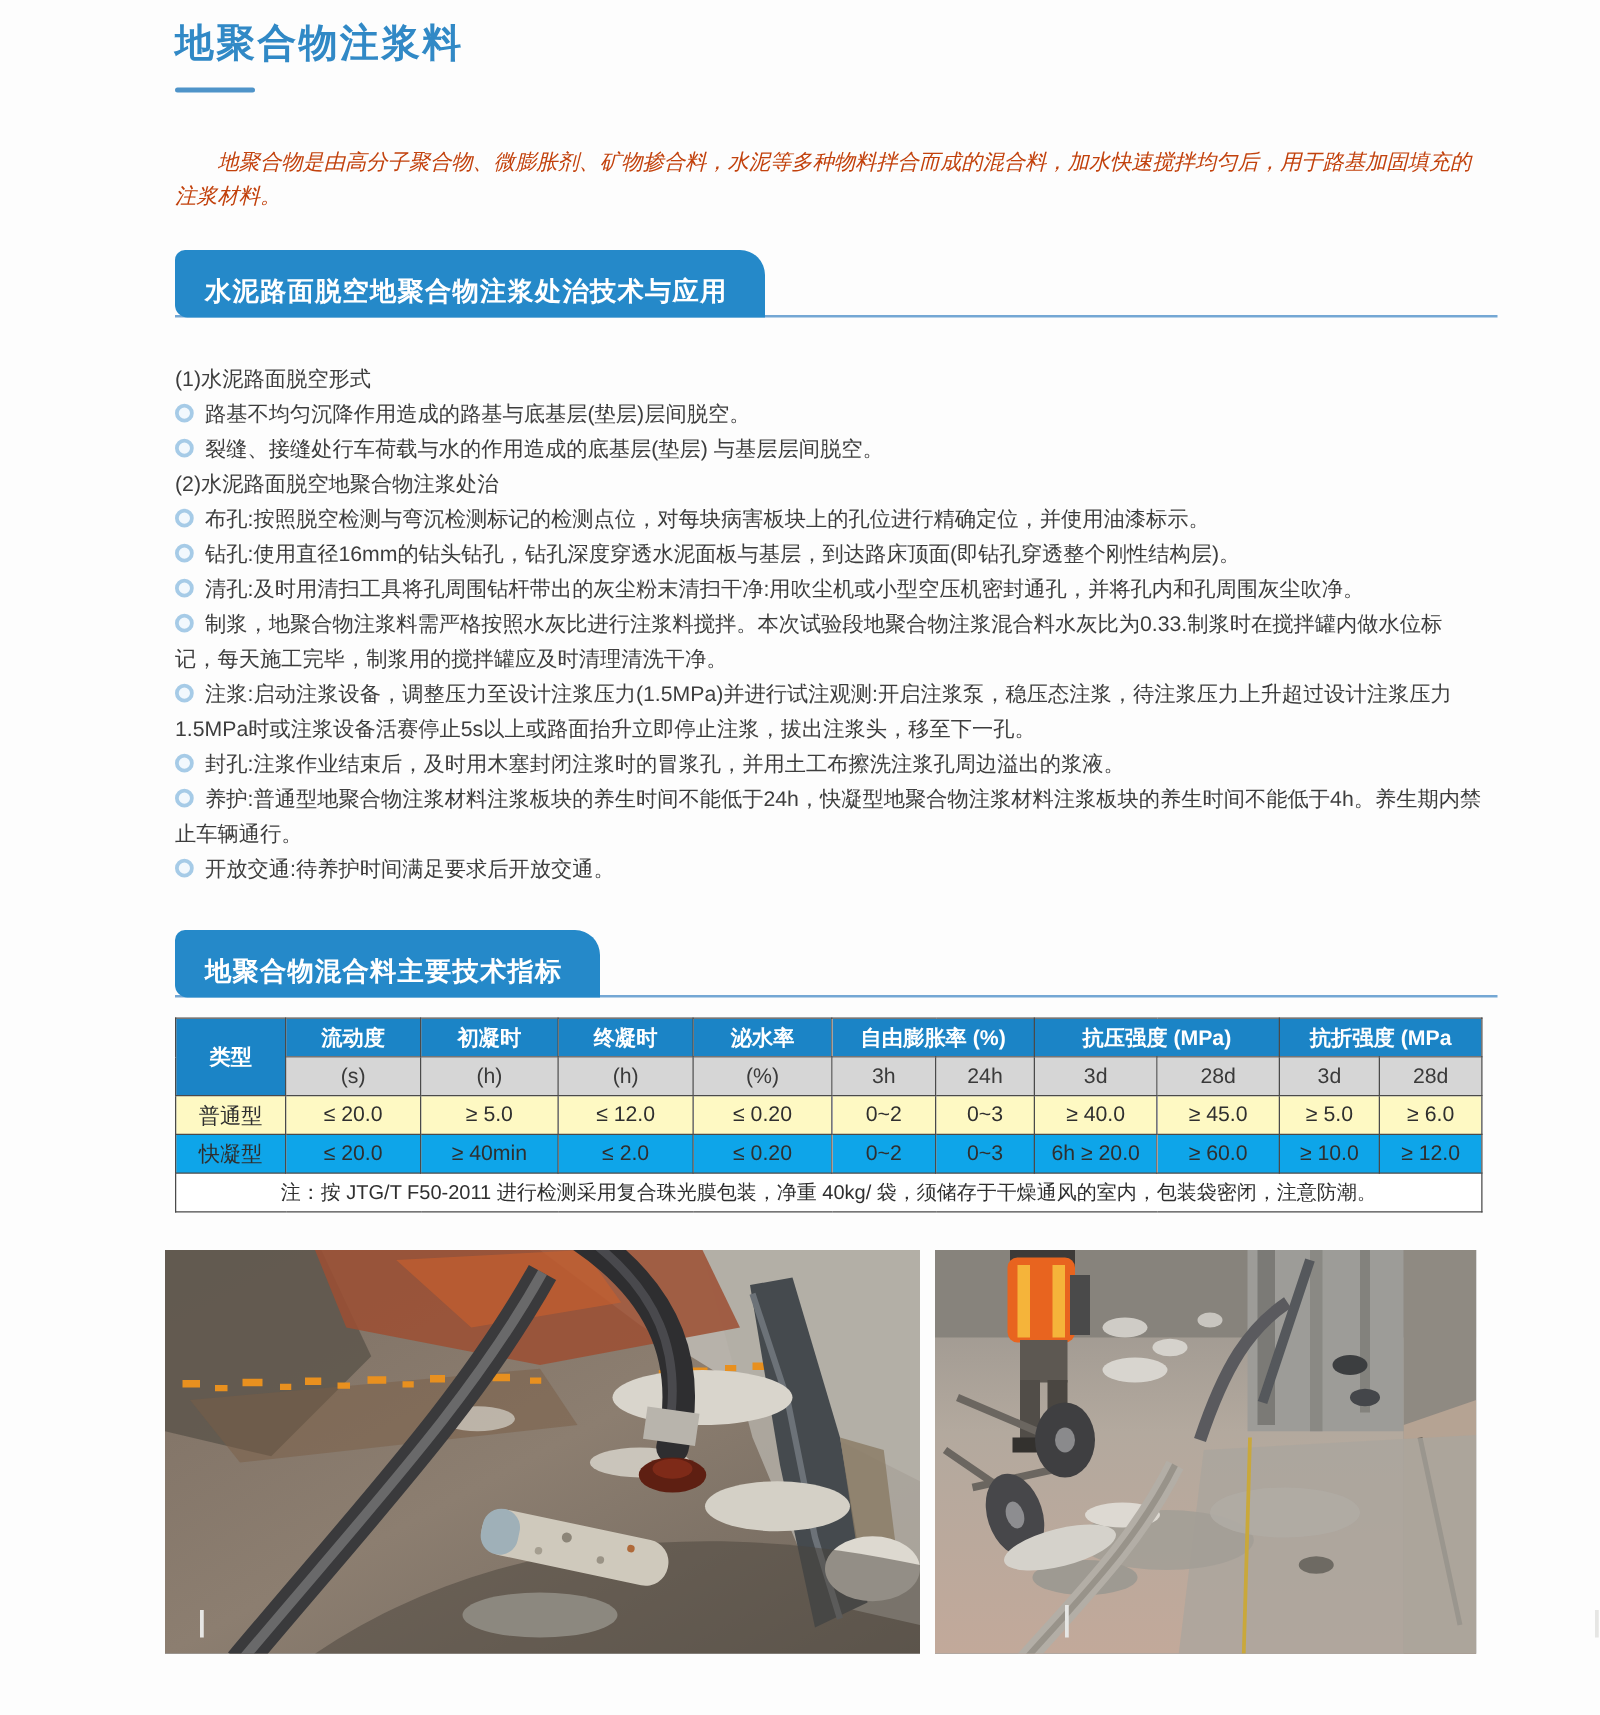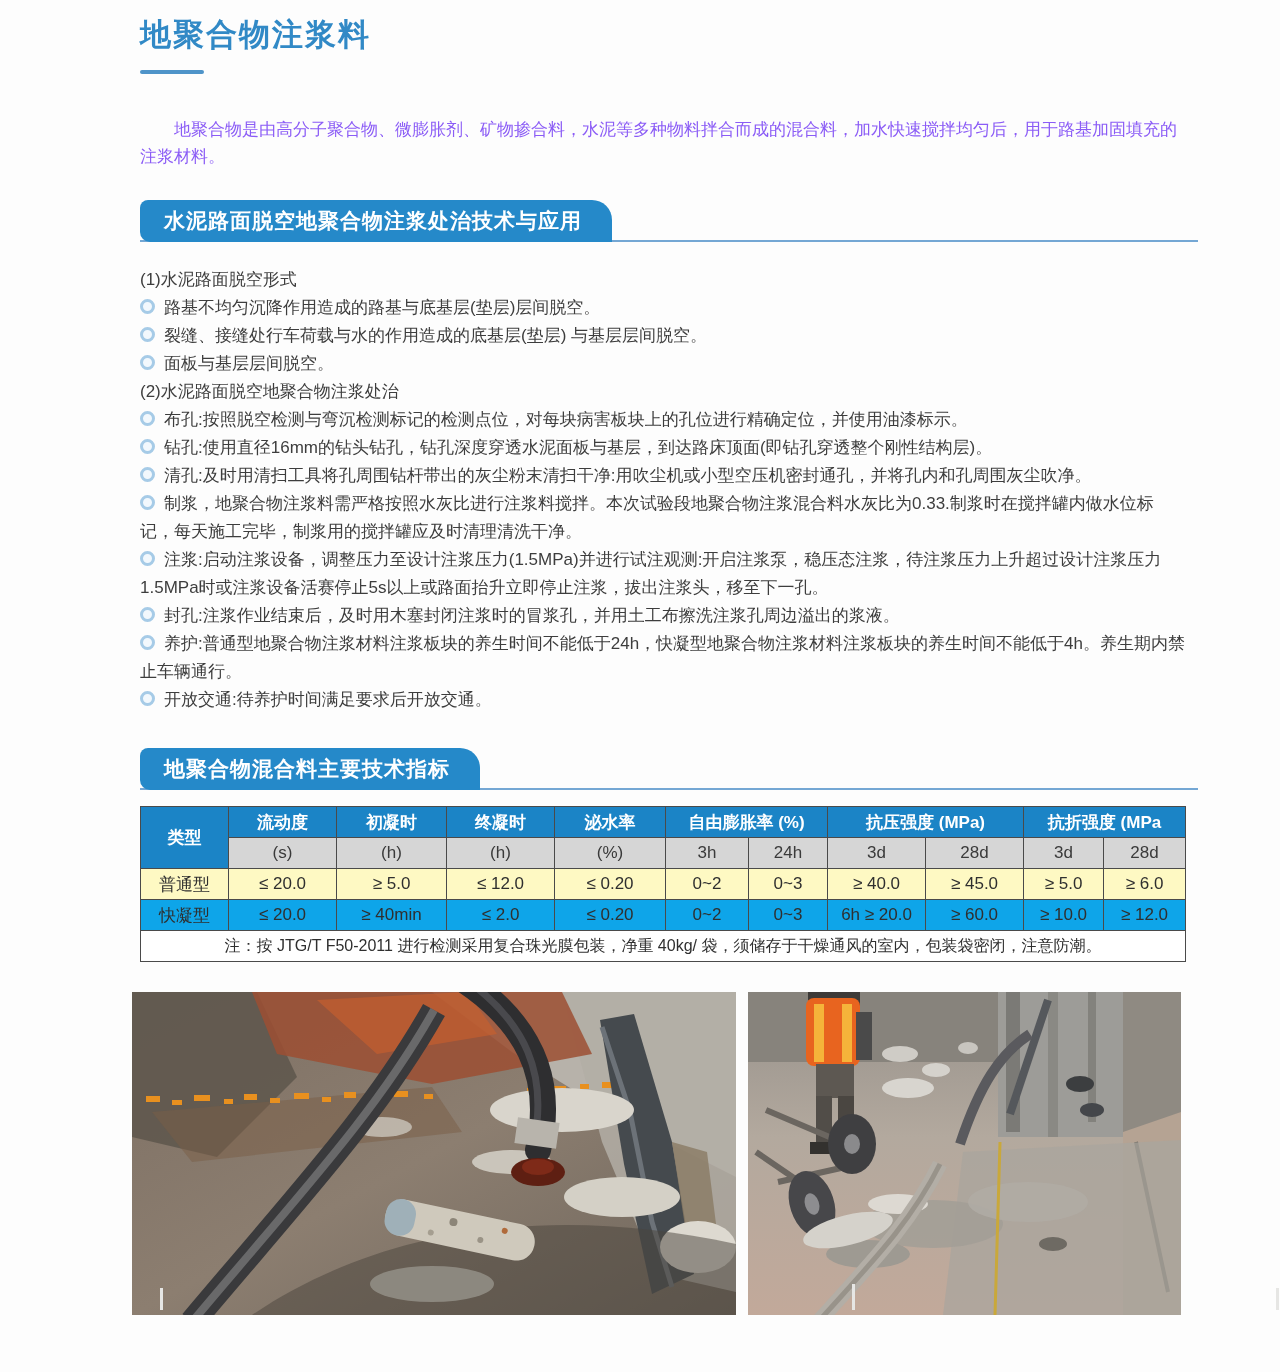--- a/index.html
+++ b/index.html
@@ -9,34 +9,34 @@
     -webkit-font-smoothing:antialiased;
   }
   .page{position:relative;width:1280px;height:1310px;background:#fdfdfd;}
   .content{margin-left:140px;width:1045px;}
 
   
   .doc-title{padding-top:14px;font-size:31px;font-weight:bold;color:#3189c6;letter-spacing:2px;}
   .title-underline{width:64px;height:4px;background:#4f94c9;border-radius:2px;margin-top:14px;}
 
   
-  .intro{margin-top:42px;font-size:17px;line-height:27px;color:#8b5cf6;text-indent:2em;}
+  .intro{margin-top:42px;font-size:17px;line-height:27px;color:#c2410c;text-indent:2em;font-style:italic;}
 
   
   .banner-row{margin-top:30px;width:1058px;border-bottom:2px solid #74a7d4;position:relative;}
   .banner{
     display:inline-block;background:#2589c9;color:#ffffff;
     font-size:21px;font-weight:bold;letter-spacing:1px;
-    padding:7px 30px 7px 24px;margin-bottom:-2px;
+    padding:19px 30px 7px 24px;margin-bottom:-2px;
     border-radius:8px 20px 0 10px;
   }
   .banner-row.second{margin-top:34px;}
 
   
-  .body-text{margin-top:24px;font-size:17px;color:#3d3d3d;}
+  .body-text{margin-top:36px;font-size:17px;color:#3d3d3d;}
   .body-line{margin:0;line-height:28px;}
   .bullet{
     display:inline-block;width:9px;height:9px;border:3px solid #a6cbe7;
     border-radius:50%;background:#f2f8fd;margin-right:9px;vertical-align:-1px;
   }
 
   
   table.spec{border-collapse:collapse;margin-top:16px;width:1045px;table-layout:fixed;
     font-size:17px;color:#2f2f2f;text-align:center;}
   table.spec th,table.spec td{border:1px solid #4a4a4a;height:28px;padding:1px 2px;overflow:hidden;white-space:nowrap;}
@@ -71,21 +71,20 @@
     <div class="intro">地聚合物是由高分子聚合物、微膨胀剂、矿物掺合料，水泥等多种物料拌合而成的混合料，加水快速搅拌均匀后，用于路基加固填充的注浆材料。</div>
 
     <div class="banner-row">
       <div class="banner">水泥路面脱空地聚合物注浆处治技术与应用</div>
     </div>
 
     <div class="body-text">
         <p class="body-line">(1)水泥路面脱空形式</p>
         <p class="body-line"><span class="bullet"></span>路基不均匀沉降作用造成的路基与底基层(垫层)层间脱空。</p>
         <p class="body-line"><span class="bullet"></span>裂缝、接缝处行车荷载与水的作用造成的底基层(垫层) 与基层层间脱空。</p>
-        <p class="body-line"><span class="bullet"></span>面板与基层层间脱空。</p>
         <p class="body-line">(2)水泥路面脱空地聚合物注浆处治</p>
         <p class="body-line"><span class="bullet"></span>布孔:按照脱空检测与弯沉检测标记的检测点位，对每块病害板块上的孔位进行精确定位，并使用油漆标示。</p>
         <p class="body-line"><span class="bullet"></span>钻孔:使用直径16mm的钻头钻孔，钻孔深度穿透水泥面板与基层，到达路床顶面(即钻孔穿透整个刚性结构层)。</p>
         <p class="body-line"><span class="bullet"></span>清孔:及时用清扫工具将孔周围钻杆带出的灰尘粉末清扫干净:用吹尘机或小型空压机密封通孔，并将孔内和孔周围灰尘吹净。</p>
         <p class="body-line"><span class="bullet"></span>制浆，地聚合物注浆料需严格按照水灰比进行注浆料搅拌。本次试验段地聚合物注浆混合料水灰比为0.33.制浆时在搅拌罐内做水位标记，每天施工完毕，制浆用的搅拌罐应及时清理清洗干净。</p>
         <p class="body-line"><span class="bullet"></span>注浆:启动注浆设备，调整压力至设计注浆压力(1.5MPa)并进行试注观测:开启注浆泵，稳压态注浆，待注浆压力上升超过设计注浆压力1.5MPa时或注浆设备活赛停止5s以上或路面抬升立即停止注浆，拔出注浆头，移至下一孔。</p>
         <p class="body-line"><span class="bullet"></span>封孔:注浆作业结束后，及时用木塞封闭注浆时的冒浆孔，并用土工布擦洗注浆孔周边溢出的浆液。</p>
         <p class="body-line"><span class="bullet"></span>养护:普通型地聚合物注浆材料注浆板块的养生时间不能低于24h，快凝型地聚合物注浆材料注浆板块的养生时间不能低于4h。养生期内禁止车辆通行。</p>
         <p class="body-line"><span class="bullet"></span>开放交通:待养护时间满足要求后开放交通。</p>
       </div>

